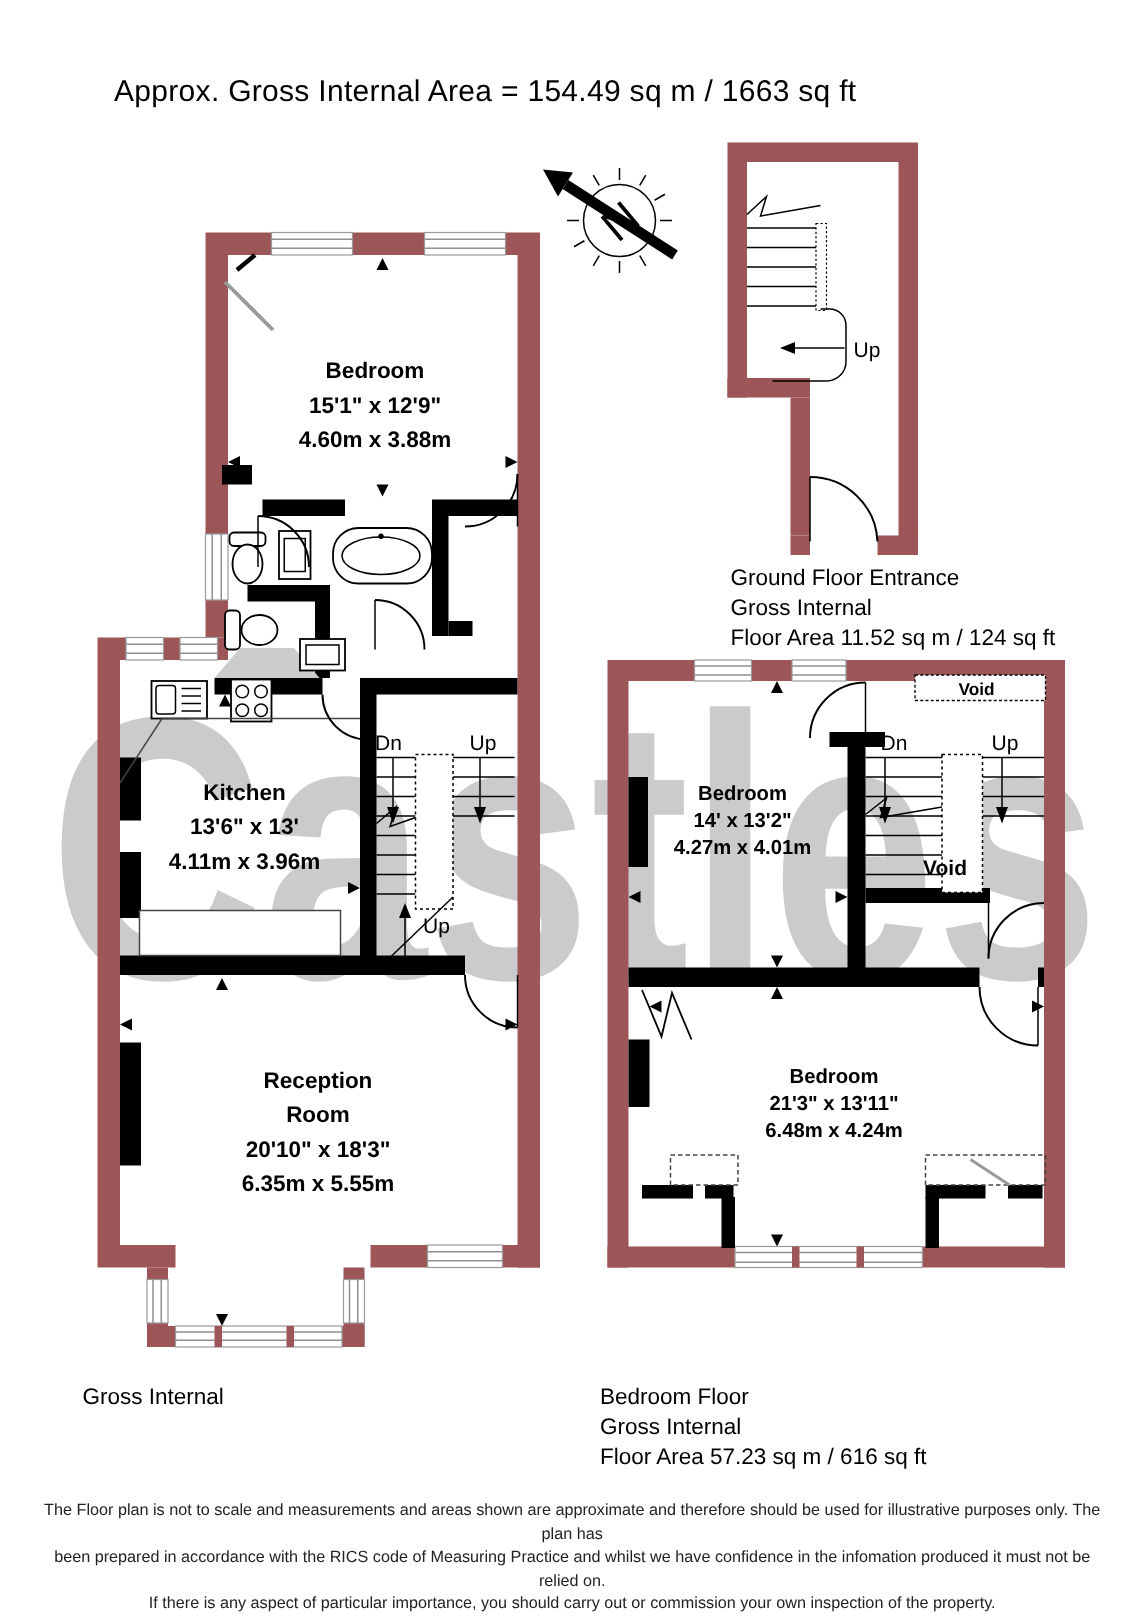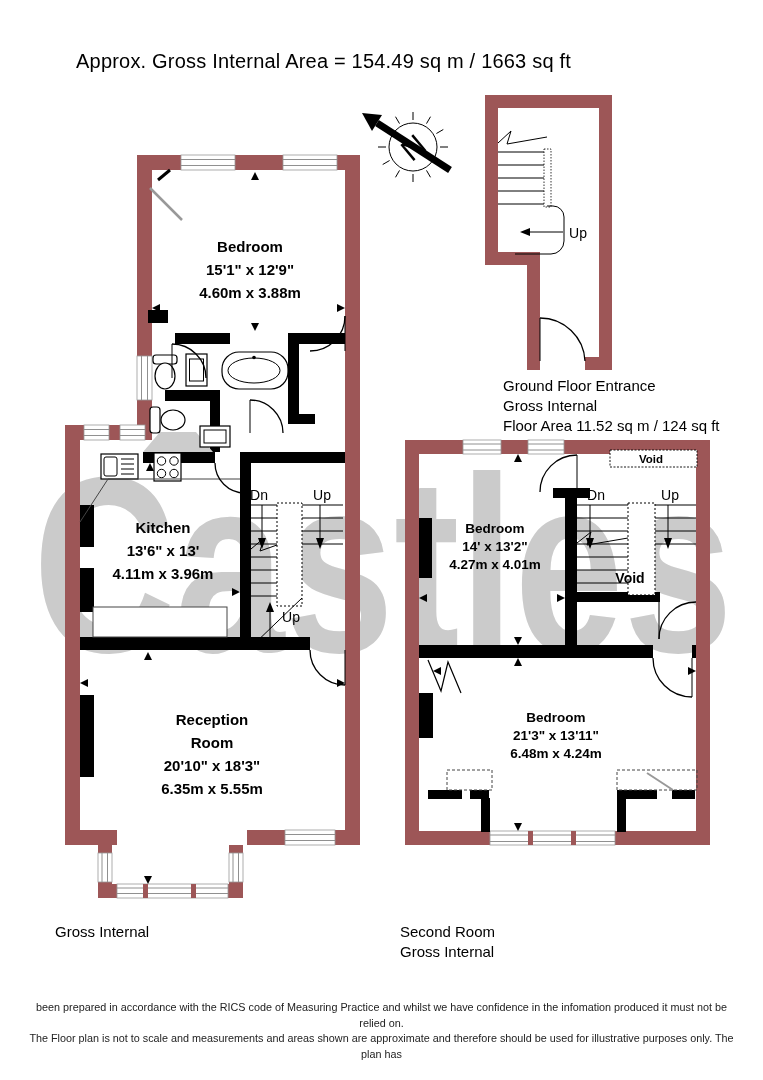--- a/index.html
+++ b/index.html
@@ -2,21 +2,21 @@
 <html><head>
 <meta charset="utf-8">
 <style>
   html,body{margin:0;padding:0;background:#fff;}
   #page{position:relative;width:763px;height:1080px;background:#fff;overflow:hidden;
         font-family:"Liberation Sans",sans-serif;color:#000;}
   #plan-svg{position:absolute;left:0;top:0;}
   .abs{position:absolute;}
   #title{left:0;top:50px;width:647px;text-align:center;font-size:20px;letter-spacing:.2px;}
   .floor-label{font-size:15px;line-height:20px;}
-  #gf-label{left:487px;top:376px;margin-left:16px;}
+  #gf-label{left:487px;top:376px;}
   #ff-label{left:55px;top:922px;}
   #sf-label{left:400px;top:922px;}
   #disclaimer{left:22px;top:1000px;width:719px;text-align:center;font-size:10.8px;line-height:15.5px;color:#222;}
   svg text{font-family:"Liberation Sans",sans-serif;}
   .room-lbl{font-weight:bold;font-size:15px;text-anchor:middle;}
   .room-lbl-sm{font-weight:bold;font-size:13.5px;text-anchor:middle;}
   .stair-lbl{font-size:14px;text-anchor:middle;}
   .void-lbl{font-weight:bold;font-size:14px;text-anchor:middle;}
   .void-lbl-sm{font-weight:bold;font-size:11.5px;text-anchor:middle;}
   .fix{fill:#fff;stroke:#000;stroke-width:1.2;}
@@ -291,22 +291,24 @@
   <div>Ground Floor Entrance</div>
   <div>Gross Internal</div>
   <div>Floor Area 11.52 sq m / 124 sq ft</div>
 </div>
 
 <div id="ff-label" class="abs floor-label">
   <div>Gross Internal</div>
 </div>
 
 <div id="sf-label" class="abs floor-label">
-  <div>Second Room</div>
+  <div>Bedroom Floor</div>
   <div>Gross Internal</div>
+  <div>Floor Area 57.23 sq m / 616 sq ft</div>
 </div>
 
 <div id="disclaimer" class="abs">
+  <div>The Floor plan is not to scale and measurements and areas shown are approximate and therefore should be used for illustrative purposes only. The plan has</div>
   <div>been prepared in accordance with the RICS code of Measuring Practice and whilst we have confidence in the infomation produced it must not be relied on.</div>
-  <div>The Floor plan is not to scale and measurements and areas shown are approximate and therefore should be used for illustrative purposes only. The plan has</div>
+  <div>If there is any aspect of particular importance, you should carry out or commission your own inspection of the property.</div>
 </div>
 
 </div>
 
 </body></html>

